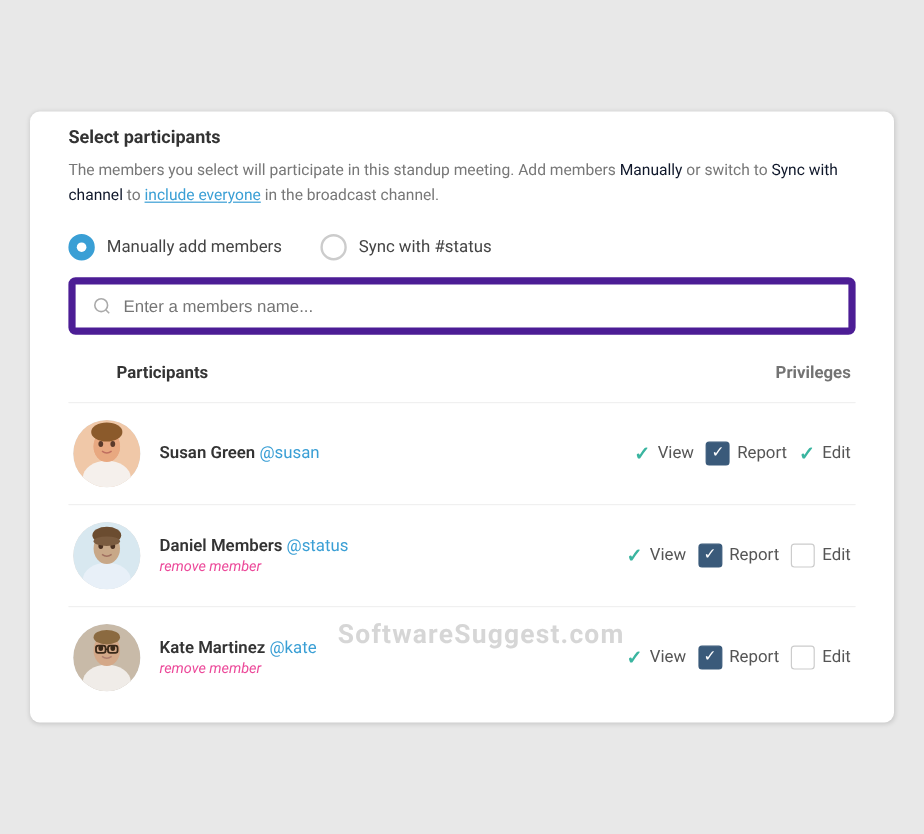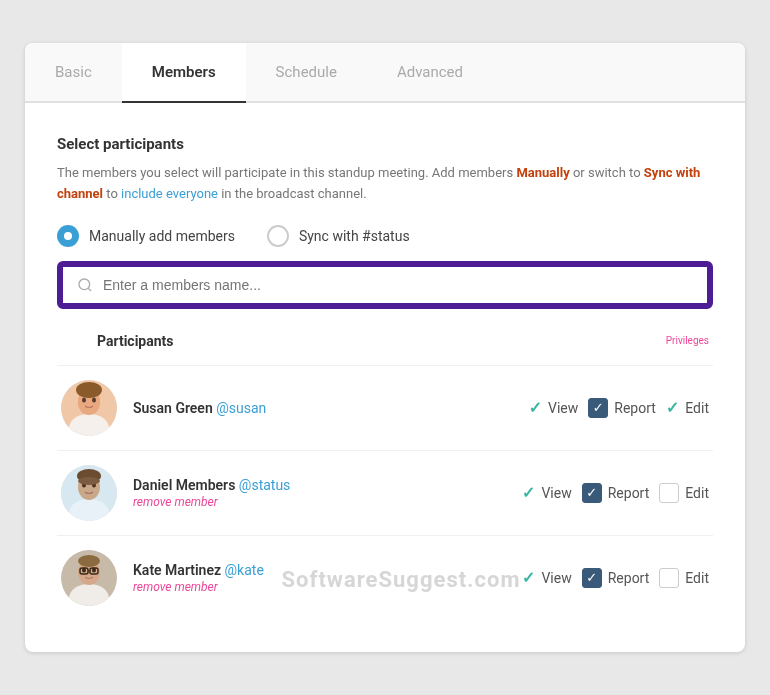--- a/index.html
+++ b/index.html
@@ -33,40 +33,41 @@
       margin-bottom: -2px;
       font-weight: 400;
     }
     .tab.active {
       color: #333;
       font-weight: 600;
       border-bottom: 2px solid #333;
       background: #fff;
     }
     .content {
-      padding: 32px 32px;
+      padding: 12px 32px;
     }
     .section-title {
       font-size: 15px;
       font-weight: 700;
       color: #333;
       margin-bottom: 10px;
     }
     .description {
       font-size: 13px;
       color: #777;
       line-height: 1.6;
       margin-bottom: 20px;
     }
     .description strong {
-      color: #c2410c;
-      font-weight: 700;
+      color: #0f172a;
+      font-weight: 400;
     }
     .description .highlight {
       color: #3a9fd5;
+      text-decoration: underline;
     }
     .radio-group {
       display: flex;
       align-items: center;
       gap: 32px;
       margin-bottom: 14px;
     }
     .radio-option {
       display: flex;
       align-items: center;
@@ -126,23 +127,23 @@
       margin-bottom: 16px;
       padding: 0 4px;
       margin-left: 36px;
     }
     .table-header-left {
       font-size: 14px;
       font-weight: 700;
       color: #333;
     }
     .table-header-right {
-      font-size: 10px;
-      font-weight: 400;
-      color: #ec4899;
+      font-size: 14px;
+      font-weight: 700;
+      color: #737373;
     }
     .member-row {
       display: flex;
       align-items: center;
       justify-content: space-between;
       padding: 14px 4px;
       border-top: 1px solid #f0f0f0;
     }
     .member-left {
       display: flex;
@@ -233,26 +234,20 @@
     .card-wrapper {
       position: relative;
     }
   </style>
 </head>
 <body>
 
 <div class="card-wrapper">
   <div class="card">
 
-    <div class="tabs">
-      <div class="tab">Basic</div>
-      <div class="tab active">Members</div>
-      <div class="tab">Schedule</div>
-      <div class="tab">Advanced</div>
-    </div>
 
     <div class="content">
       <div class="section-title">Select participants</div>
       <div class="description">
         The members you select will participate in this standup meeting. Add members <strong>Manually</strong> or
         switch to <strong>Sync with channel</strong> to <span class="highlight">include everyone</span> in the broadcast channel.
       </div>
 
       <div class="radio-group">
         <div class="radio-option">

